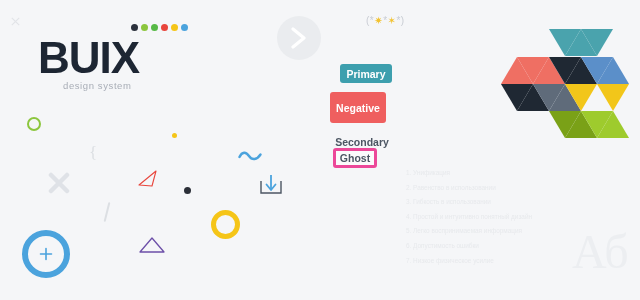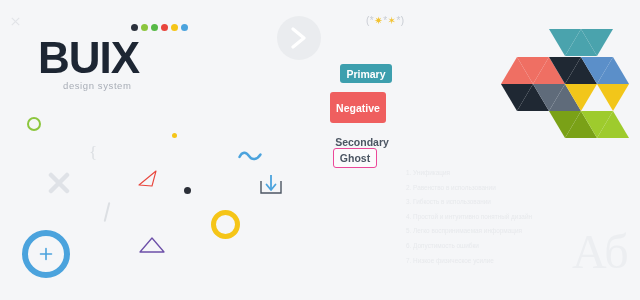--- a/index.html
+++ b/index.html
@@ -49,21 +49,21 @@
   .btn{
     position:absolute;
     font-size:10.5px;font-weight:bold;
     border-radius:3px;
     display:flex;align-items:center;justify-content:center;
     box-sizing:border-box;
   }
   #btn-primary{left:340px;top:64px;width:52px;height:19px;background:#3d9fae;color:#fff;}
   #btn-negative{left:330px;top:92px;width:56px;height:31px;background:#ef5f5f;color:#fff;}
   #btn-secondary{left:330px;top:132px;width:64px;height:19px;background:transparent;color:#4c5663;}
-  #btn-ghost{left:333px;top:148px;width:44px;height:20px;background:#fbfbfc;color:#4c5663;border:1px solid #ec4899;}
+  #btn-ghost{left:333px;top:148px;width:44px;height:20px;background:#fbfbfc;color:#4c5663;border:3px solid #ec4899;}
 
   
   #principles{
     left:406px;top:166px;width:190px;
     font-size:6.4px;line-height:14.6px;
     color:#e7e9ec;
   }
   #principles div{white-space:nowrap;}
 
   

